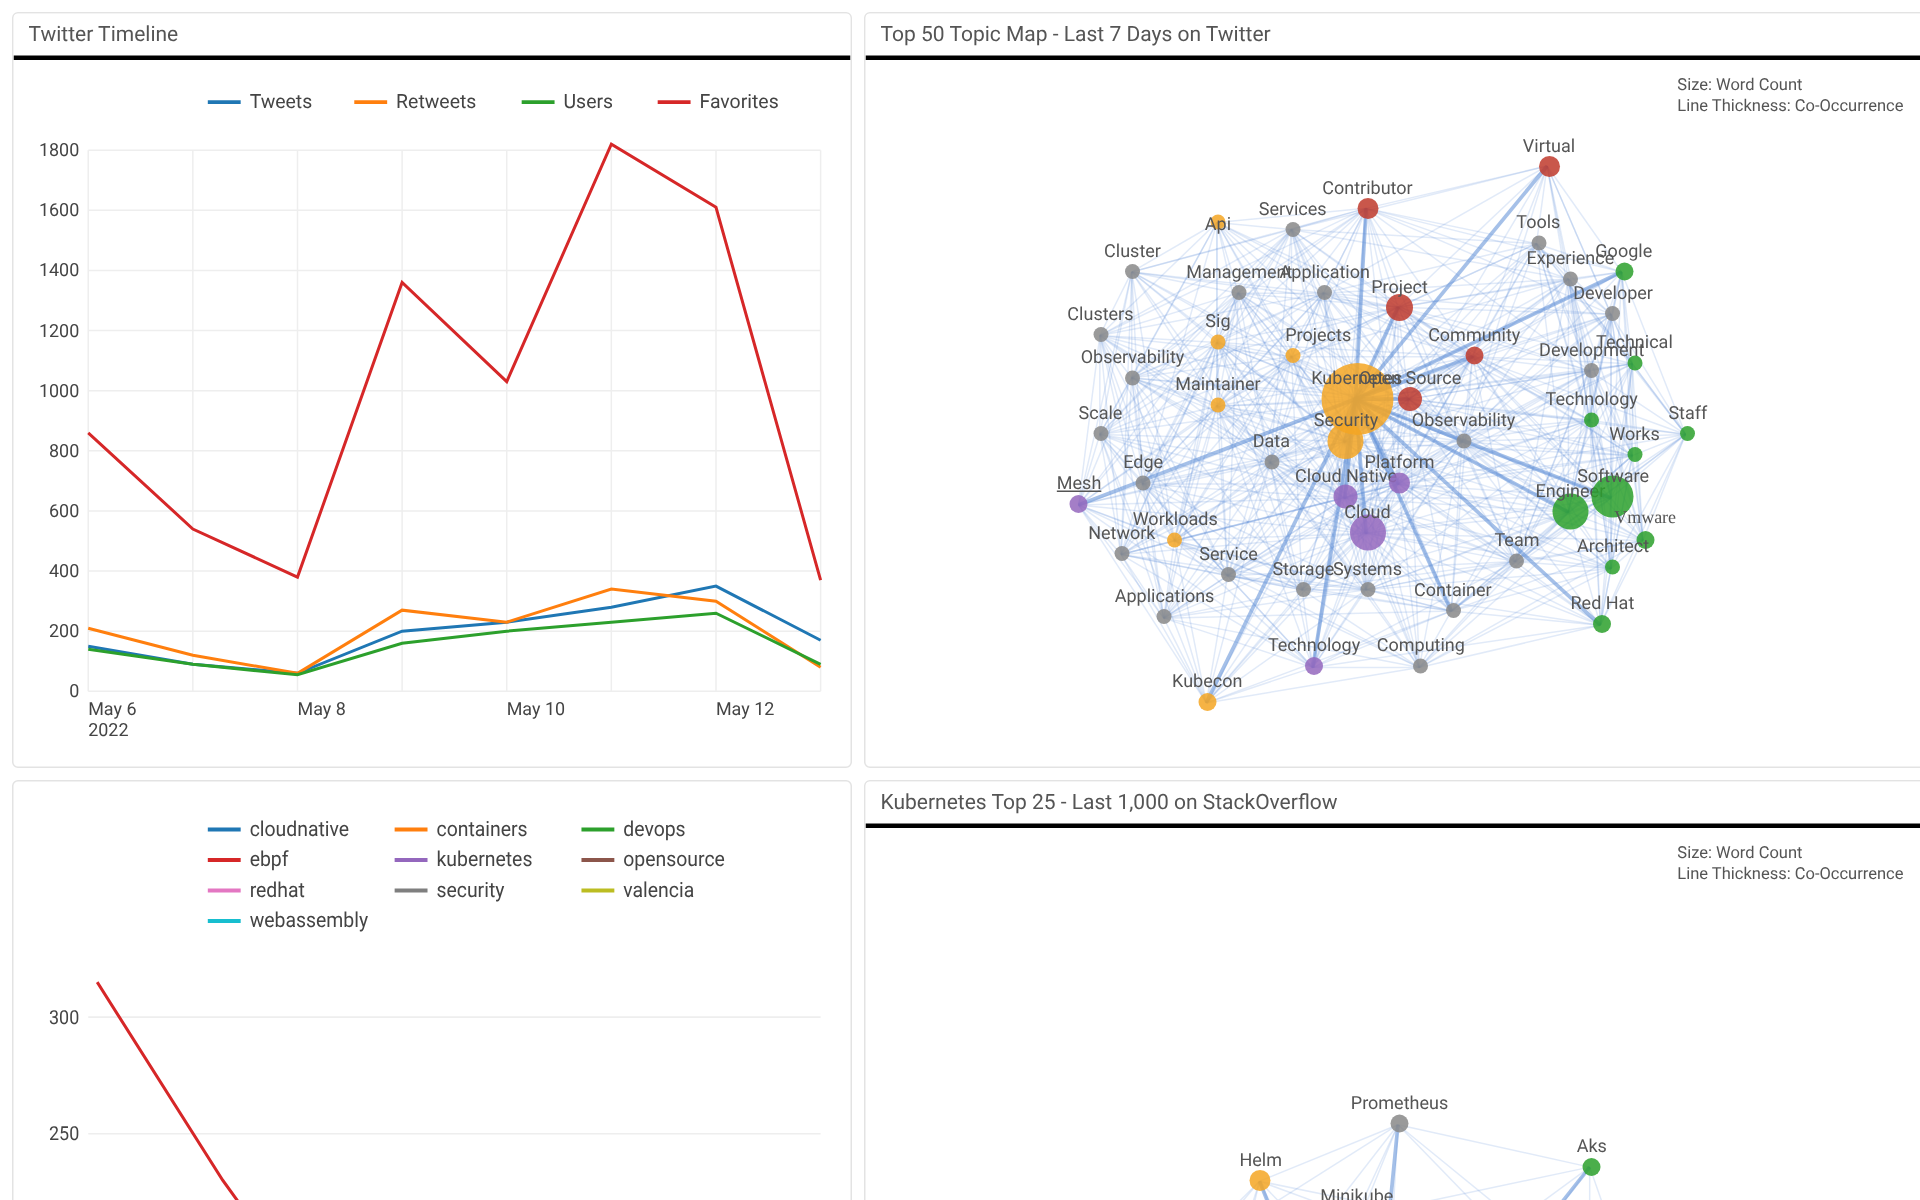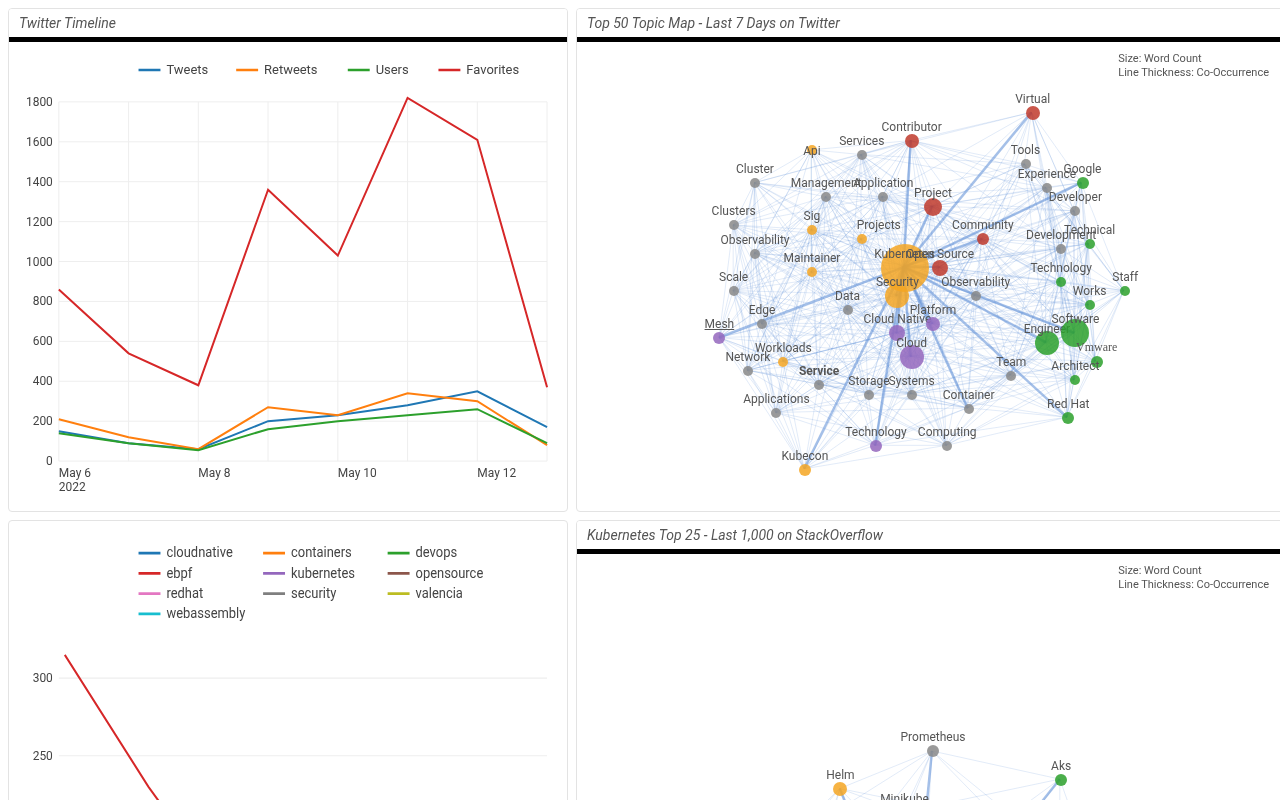--- a/index.html
+++ b/index.html
@@ -24,23 +24,22 @@
     border-radius: 4px;
     background: #fff;
     display: flex;
     flex-direction: column;
     overflow: hidden;
   }
   .panel-header {
     padding: 6px 10px;
     font-size: 14px;
     color: #555;
-    border-bottom: 5px solid #000000;
+    border-bottom: 3px solid #000000;
     background: #fff;
-    font-style: italic;
   }
   .panel-body {
     flex: 1;
     position: relative;
     overflow: hidden;
   }
   
   .chart-svg { width: 100%; height: 100%; }
   .axis-label, .tick-label { font-size: 12px; fill: #444; }
   .grid-line { stroke: #eee; stroke-width: 1; }
@@ -909,21 +908,21 @@
           <div class="node-label" style="left: 156.64px; top: 249.1px;">Scale</div>
           <div class="node-dot" style="left: 185.12px; top: 282px; width: 10px; height: 10px; background: rgb(136, 136, 136); opacity: 0.85;"></div>
           <div class="node-label" style="left: 185.12px; top: 282px;">Edge</div>
           <div class="node-dot" style="left: 142.4px; top: 296.1px; width: 12px; height: 12px; background: rgb(148, 103, 189); opacity: 0.85;"></div>
           <div class="node-label" style="left: 142.4px; top: 296.1px; text-decoration: underline;">Mesh</div>
           <div class="node-dot" style="left: 206.48px; top: 319.6px; width: 10px; height: 10px; background: rgb(245, 166, 35); opacity: 0.85;"></div>
           <div class="node-label" style="left: 206.48px; top: 319.6px;">Workloads</div>
           <div class="node-dot" style="left: 170.88px; top: 329px; width: 10px; height: 10px; background: rgb(136, 136, 136); opacity: 0.85;"></div>
           <div class="node-label" style="left: 170.88px; top: 329px;">Network</div>
           <div class="node-dot" style="left: 242.08px; top: 343.1px; width: 10px; height: 10px; background: rgb(136, 136, 136); opacity: 0.85;"></div>
-          <div class="node-label" style="left: 242.08px; top: 343.1px; font-weight: bold;">Service</div>
+          <div class="node-label" style="left: 242.08px; top: 343.1px;">Service</div>
           <div class="node-dot" style="left: 199.36px; top: 371.3px; width: 10px; height: 10px; background: rgb(136, 136, 136); opacity: 0.85;"></div>
           <div class="node-label" style="left: 199.36px; top: 371.3px;">Applications</div>
           <div class="node-dot" style="left: 291.92px; top: 352.5px; width: 10px; height: 10px; background: rgb(136, 136, 136); opacity: 0.85;"></div>
           <div class="node-label" style="left: 291.92px; top: 352.5px;">Storage</div>
           <div class="node-dot" style="left: 334.64px; top: 352.5px; width: 10px; height: 10px; background: rgb(136, 136, 136); opacity: 0.85;"></div>
           <div class="node-label" style="left: 334.64px; top: 352.5px;">Systems</div>
           <div class="node-dot" style="left: 391.6px; top: 366.6px; width: 10px; height: 10px; background: rgb(136, 136, 136); opacity: 0.85;"></div>
           <div class="node-label" style="left: 391.6px; top: 366.6px;">Container</div>
           <div class="node-dot" style="left: 434.32px; top: 333.7px; width: 10px; height: 10px; background: rgb(136, 136, 136); opacity: 0.85;"></div>
           <div class="node-label" style="left: 434.32px; top: 333.7px;">Team</div>

